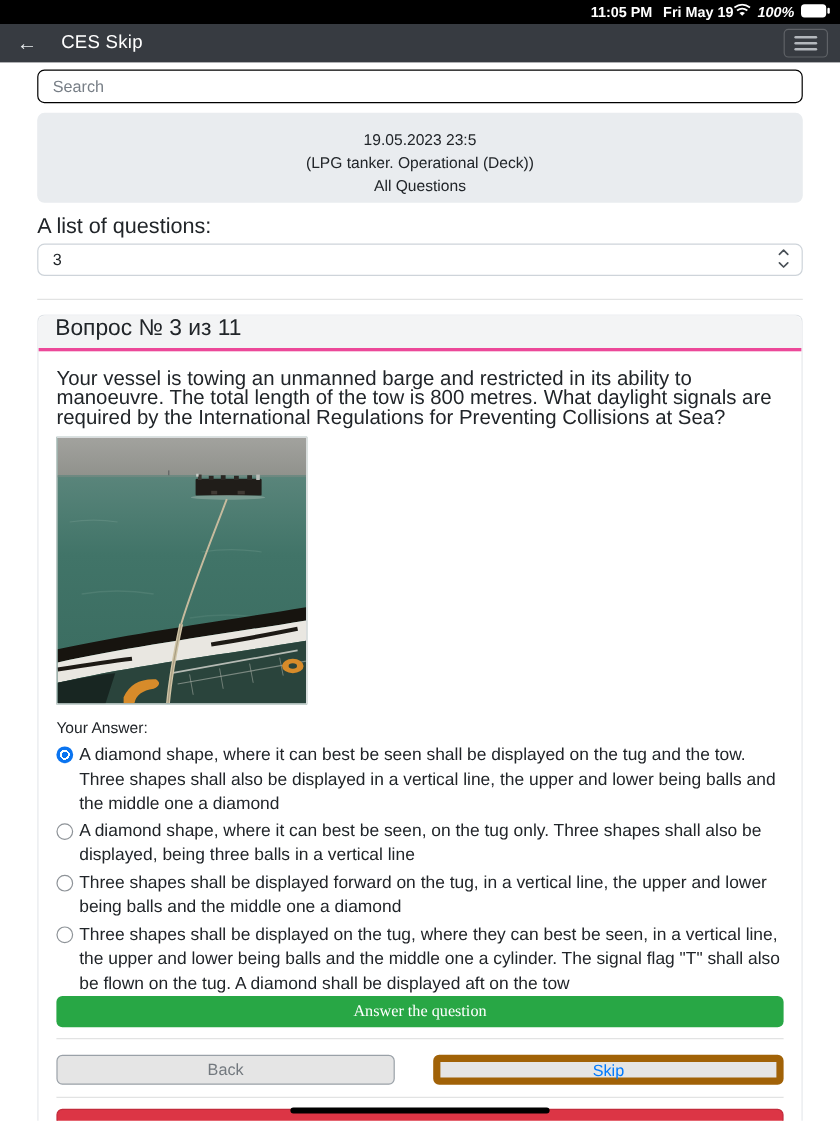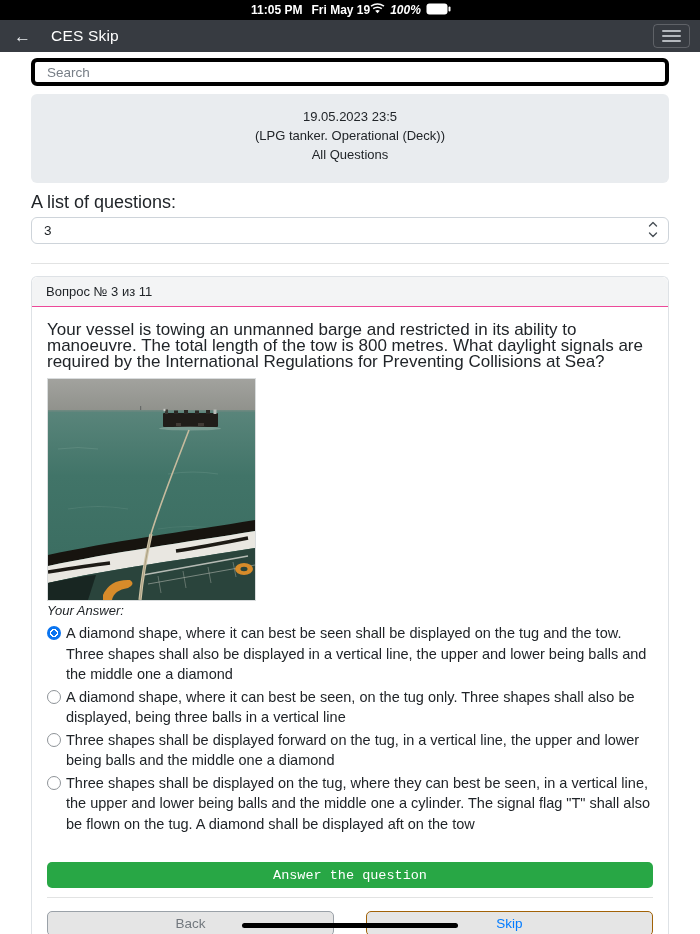--- a/index.html
+++ b/index.html
@@ -6,21 +6,21 @@
   html,body { width:700px; height:934px; }
   body {
     font-family:"Liberation Sans", sans-serif;
     background:#fff; color:#212529;
     overflow:hidden; position:relative;
   }
 
   
   .status-bar {
     height:20px; background:#000; color:#fff;
-    display:flex; align-items:center; justify-content:center;
+    display:flex; align-items:center; justify-content:flex-end;
     padding:0 8px 0 10px; font-size:12px; font-weight:700;
   }
   .status-left { display:flex; gap:9px; align-items:center; }
   .status-right { display:flex; gap:5px; align-items:center;font-style:italic; }
 
   
   .navbar {
     height:32px; background:#373b41; color:#fff;
     display:flex; align-items:center; padding:0 10px 0 14px;
   }
@@ -30,28 +30,28 @@
     margin-left:auto; width:37px; height:24px;
     border:1px solid rgba(255,255,255,.2); border-radius:4px;
     display:flex; flex-direction:column; justify-content:center; gap:3px; align-items:center;
   }
   .menu-btn span { display:block; width:19px; height:2px; background:#b4b8bd; border-radius:1px; }
 
   
   .main { padding:6px 31px 0; }
 
   .search-input {
-    width:100%; height:28px; border:4px solid #000000; border-radius:6px;
+    width:100%; height:28px; border:1px solid #000000; border-radius:6px;
     padding:0 12px; font-size:13.5px; color:#212529;
     font-family:"Liberation Sans", sans-serif; outline:none;
   }
   .search-input::placeholder { color:#777e86; }
 
   .info-box {
-    margin-top:8px; height:89px; background:#e9ecef; border-radius:6px;
+    margin-top:8px; height:75px; background:#e9ecef; border-radius:6px;
     text-align:center; font-size:13px; line-height:19px; padding-top:13px;
   }
 
   .list-label { margin-top:9px; font-size:18px; }
 
   .select-box {
     margin-top:4px; height:27px; border:1px solid #ced4da; border-radius:6px;
     display:flex; align-items:center; padding:0 10px 0 12px;
     font-size:13.5px; background:#fff;
   }
@@ -59,62 +59,62 @@
 
   hr.divider { border:none; border-top:1px solid rgba(33,37,41,.13); }
   hr.top-div { margin-top:19px; }
 
   
   .card {
     margin-top:12px; border:1px solid #dee2e6; border-bottom:none;
     border-radius:6px 6px 0 0; background:#fff;
   }
   .card-header {
-    height:30px; background:#f3f4f5; border-bottom:1px solid #ec4899;
-    border-radius:6px 6px 0 0; display:flex; align-items:center;
-    padding:0 14px; font-size:13px;
+    height:30px; background:#f3f4f5; border-bottom:3px solid #ec4899;
+    border-radius:6px 6px 0 0; display:flex; 
+    padding:0 14px; font-size:19px;
   }
   .card-body { padding:15px 15px 0; }
 
   .q-text { font-size:17px; line-height:16px; }
 
   .photo {
     margin-top:8px; width:209px; height:223px;
     border:1px solid #d9dcdd; background:#4c7a6e;
   }
   .photo svg { display:block; }
 
-  .answer-label { margin-top:2px; font-size:13px;font-style:italic; }
+  .answer-label { margin-top:12px; font-size:13px; }
 
   .options { margin-top:5px; }
   .option { display:flex; gap:5px; margin-top:2px; font-size:14.5px; line-height:20.5px;justify-content:flex-end; }
   .option:first-child { margin-top:0; }
   .radio {
     flex:0 0 14px; width:14px; height:14px; margin-top:3px;
     border:1px solid #8e9398; border-radius:50%; background:#fff;
   }
   .radio.selected {
     border:none;
     background:radial-gradient(circle, #0a74f0 0 2.6px, #fff 2.6px 4.1px, #0a74f0 4.1px 7px);
   }
 
   .answer-btn {
-    margin-top:28px; width:100%; height:26px; background:#28a745; border:none;
+    margin-top:0; width:100%; height:26px; background:#28a745; border:none;
     border-radius:5px; color:#fff; font-size:13.5px;
-    font-family:Liberation Mono, monospace; cursor:pointer;
+    font-family:Liberation Serif, serif; cursor:pointer;
   }
   hr.mid-div { margin-top:9px; }
 
   .nav-row { margin-top:13px; display:flex; gap:4px; }
   .nav-row button {
     flex:1; height:25px; background:#e5e5e5; border-radius:5px; font-size:13.5px;
     font-family:"Liberation Sans", sans-serif; cursor:pointer;
   }
   .back-btn { border:1px solid #9aa1a8; color:#72787e; }
-  .skip-btn { border:1px solid #a16207; color:#007bff;margin-left:28px; }
+  .skip-btn { border:6px solid #a16207; color:#007bff;margin-left:28px; }
 
   hr.bot-div { margin-top:10px; }
 
   .danger-btn {
     margin-top:9px; width:100%; height:24px; background:#dc3545;
     border:1px solid #c22b3b; border-radius:5px;
   }
 
   .home-indicator {
     position:absolute; left:50%; transform:translateX(-50%); bottom:6px;

